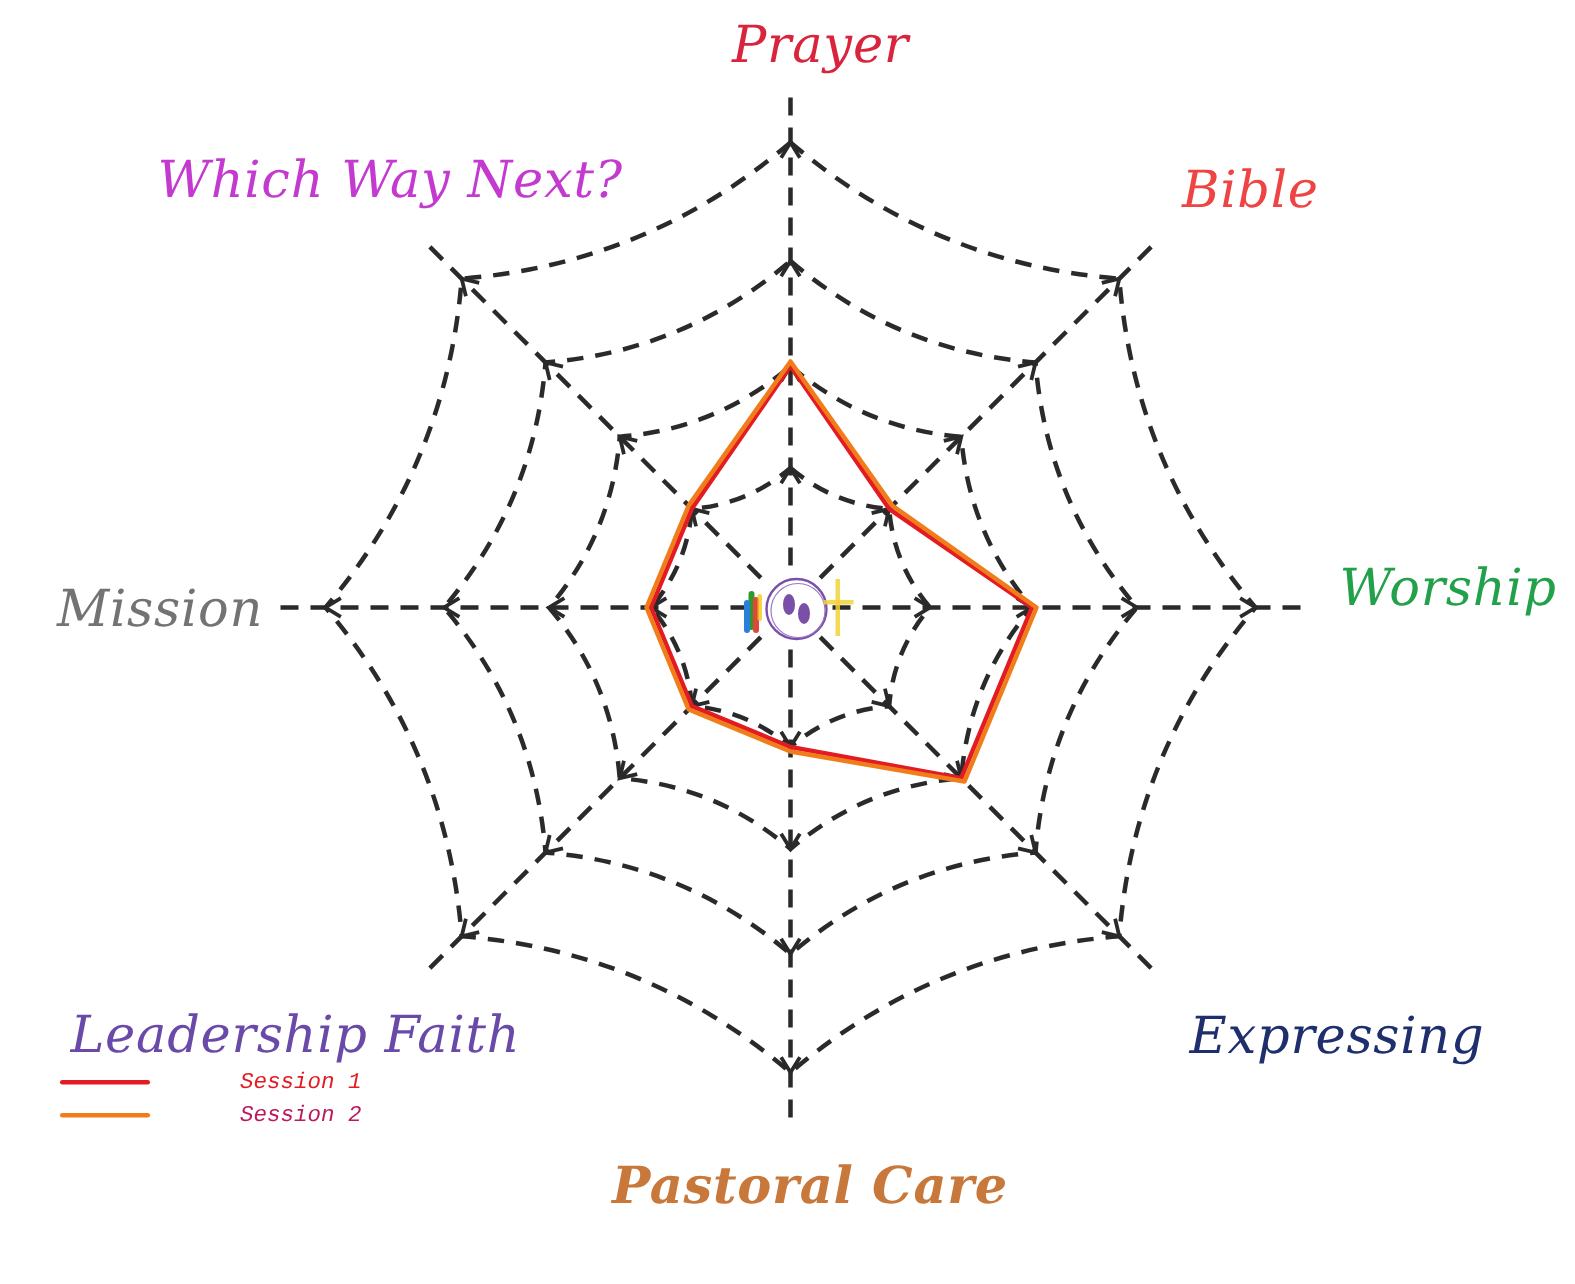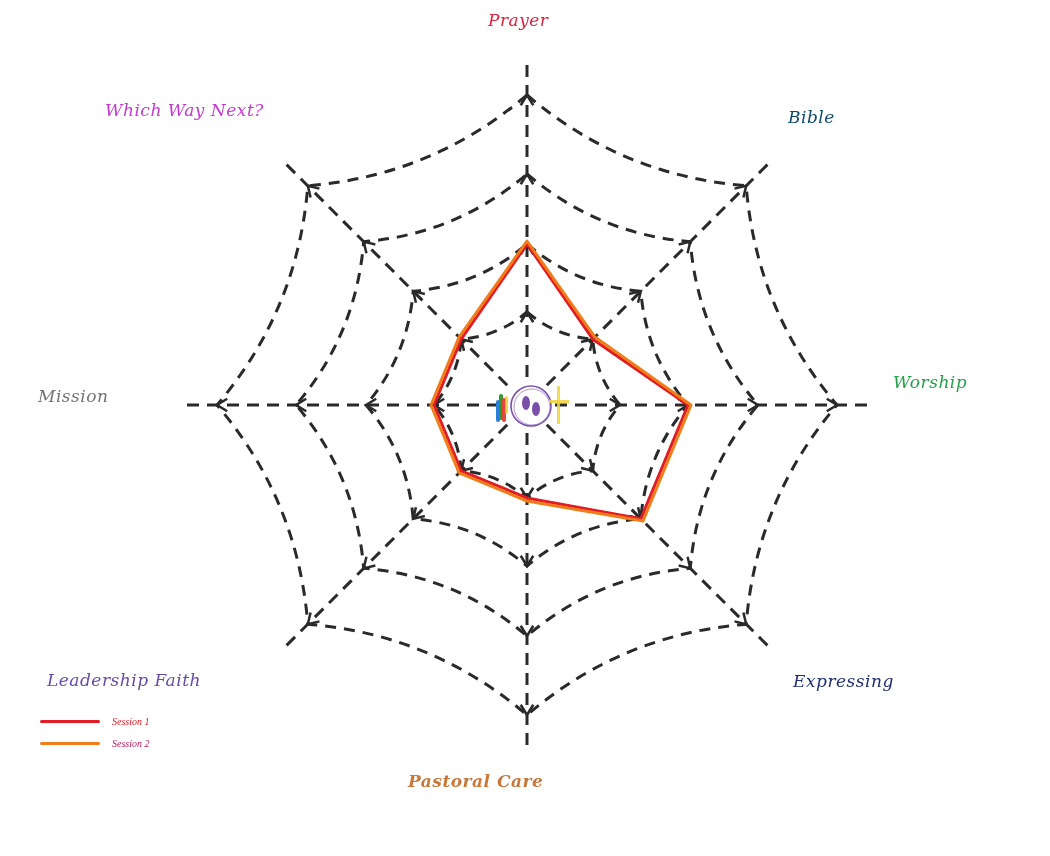--- a/index.html
+++ b/index.html
@@ -1,24 +1,24 @@
 <!DOCTYPE html>
 <html><head>
 <meta charset="utf-8">
 <style>
   html, body { margin: 0; padding: 0; background: #ffffff; }
   body { width: 1050px; height: 856px; overflow: hidden; position: relative;
          font-family: "DejaVu Sans", sans-serif; }
   #chart { position: absolute; left: 0; top: 0; width: 1050px; height: 856px; }
   .axis-label { position: absolute; font-family: "DejaVu Serif", serif; font-style: italic;
-                font-size: 17px; white-space: nowrap; letter-spacing: 0.5px; }
+                font-size: 34px; white-space: nowrap; letter-spacing: 0.5px; }
   .legend { position: absolute; left: 40px; top: 710px; }
   .legend-row { display: flex; align-items: center; height: 22px; }
   .legend-swatch { width: 60px; height: 3px; border-radius: 2px; margin-right: 12px; }
-  .legend-label { font-family: Liberation Serif, serif; font-style: italic; font-size: 10px; }
+  .legend-label { font-family: Liberation Mono, monospace; font-style: italic; font-size: 15px; margin-left: 48px; }
   .center-logo { position: absolute; left: 493px; top: 378px; width: 84px; height: 56px; }
 </style>
 </head>
 <body>
 
 <svg id="chart" viewBox="0 0 1050 856" xmlns="http://www.w3.org/2000/svg">
   <g id="web-grid">
       <line x1="527" y1="377" x2="527" y2="60" stroke="#2a2a2a" stroke-width="3" stroke-dasharray="12 8"></line>
       <line x1="546.7989898732234" y1="385.2010101267767" x2="770.9518395093589" y2="161.04816049064112" stroke="#2a2a2a" stroke-width="3" stroke-dasharray="12 8"></line>
       <line x1="555" y1="405" x2="872" y2="405" stroke="#2a2a2a" stroke-width="3" stroke-dasharray="12 8"></line>
@@ -64,21 +64,21 @@
       <path d="M227.23029426471408 398.72775325283214 L217 405.00000000000006 L227.23029426471408 411.27224674716797" fill="none" stroke="#2a2a2a" stroke-width="2.5"></path>
       <path d="M319.4659564884811 188.59566007208576 L307.7968978321702 185.7968978321703 L310.59566007208565 197.46595648848114" fill="none" stroke="#2a2a2a" stroke-width="2.5"></path>
     </g>
   <g id="series-layer">
       <polygon points="527.0,244.0 592.8,339.2 688.0,405.0 640.8,518.8 527.0,498.0 461.2,470.8 434.0,405.0 461.2,339.2" fill="none" stroke="#e31b23" stroke-width="3" stroke-linejoin="round"></polygon>
       <polygon points="527.0,241.0 594.9,337.1 691.0,405.0 643.0,521.0 527.0,501.0 459.1,472.9 431.0,405.0 459.1,337.1" fill="none" stroke="#f07d1a" stroke-width="3" stroke-linejoin="round"></polygon>
     </g>
 </svg>
 
 <div class="axis-label" style="left:488px; top:10px; color:#d8243c;">Prayer</div>
-<div class="axis-label" style="left:788px; top:107px; color:#0c4a6e;text-align:center;">Bible</div>
+<div class="axis-label" style="left:788px; top:107px; color:#ef4444;text-align:center;">Bible</div>
 <div class="axis-label" style="left:893px; top:372px; color:#23a04a;">Worship</div>
 <div class="axis-label" style="left:793px; top:671px; color:#1f2f6e;">Expressing</div>
 <div class="axis-label" style="left:408px; top:771px; color:#c8783a;font-weight:bold;">Pastoral Care</div>
 <div class="axis-label" style="left:47px; top:670px; color:#6a4aa8;">Leadership Faith</div>
 <div class="axis-label" style="left:38px; top:386px; color:#737373;">Mission</div>
 <div class="axis-label" style="left:105px; top:100px; color:#c43ad0;text-align:center;">Which Way Next?</div>
 
 <div class="legend">
   <div class="legend-row">
     <div class="legend-swatch" style="background:#e31b23;"></div>

